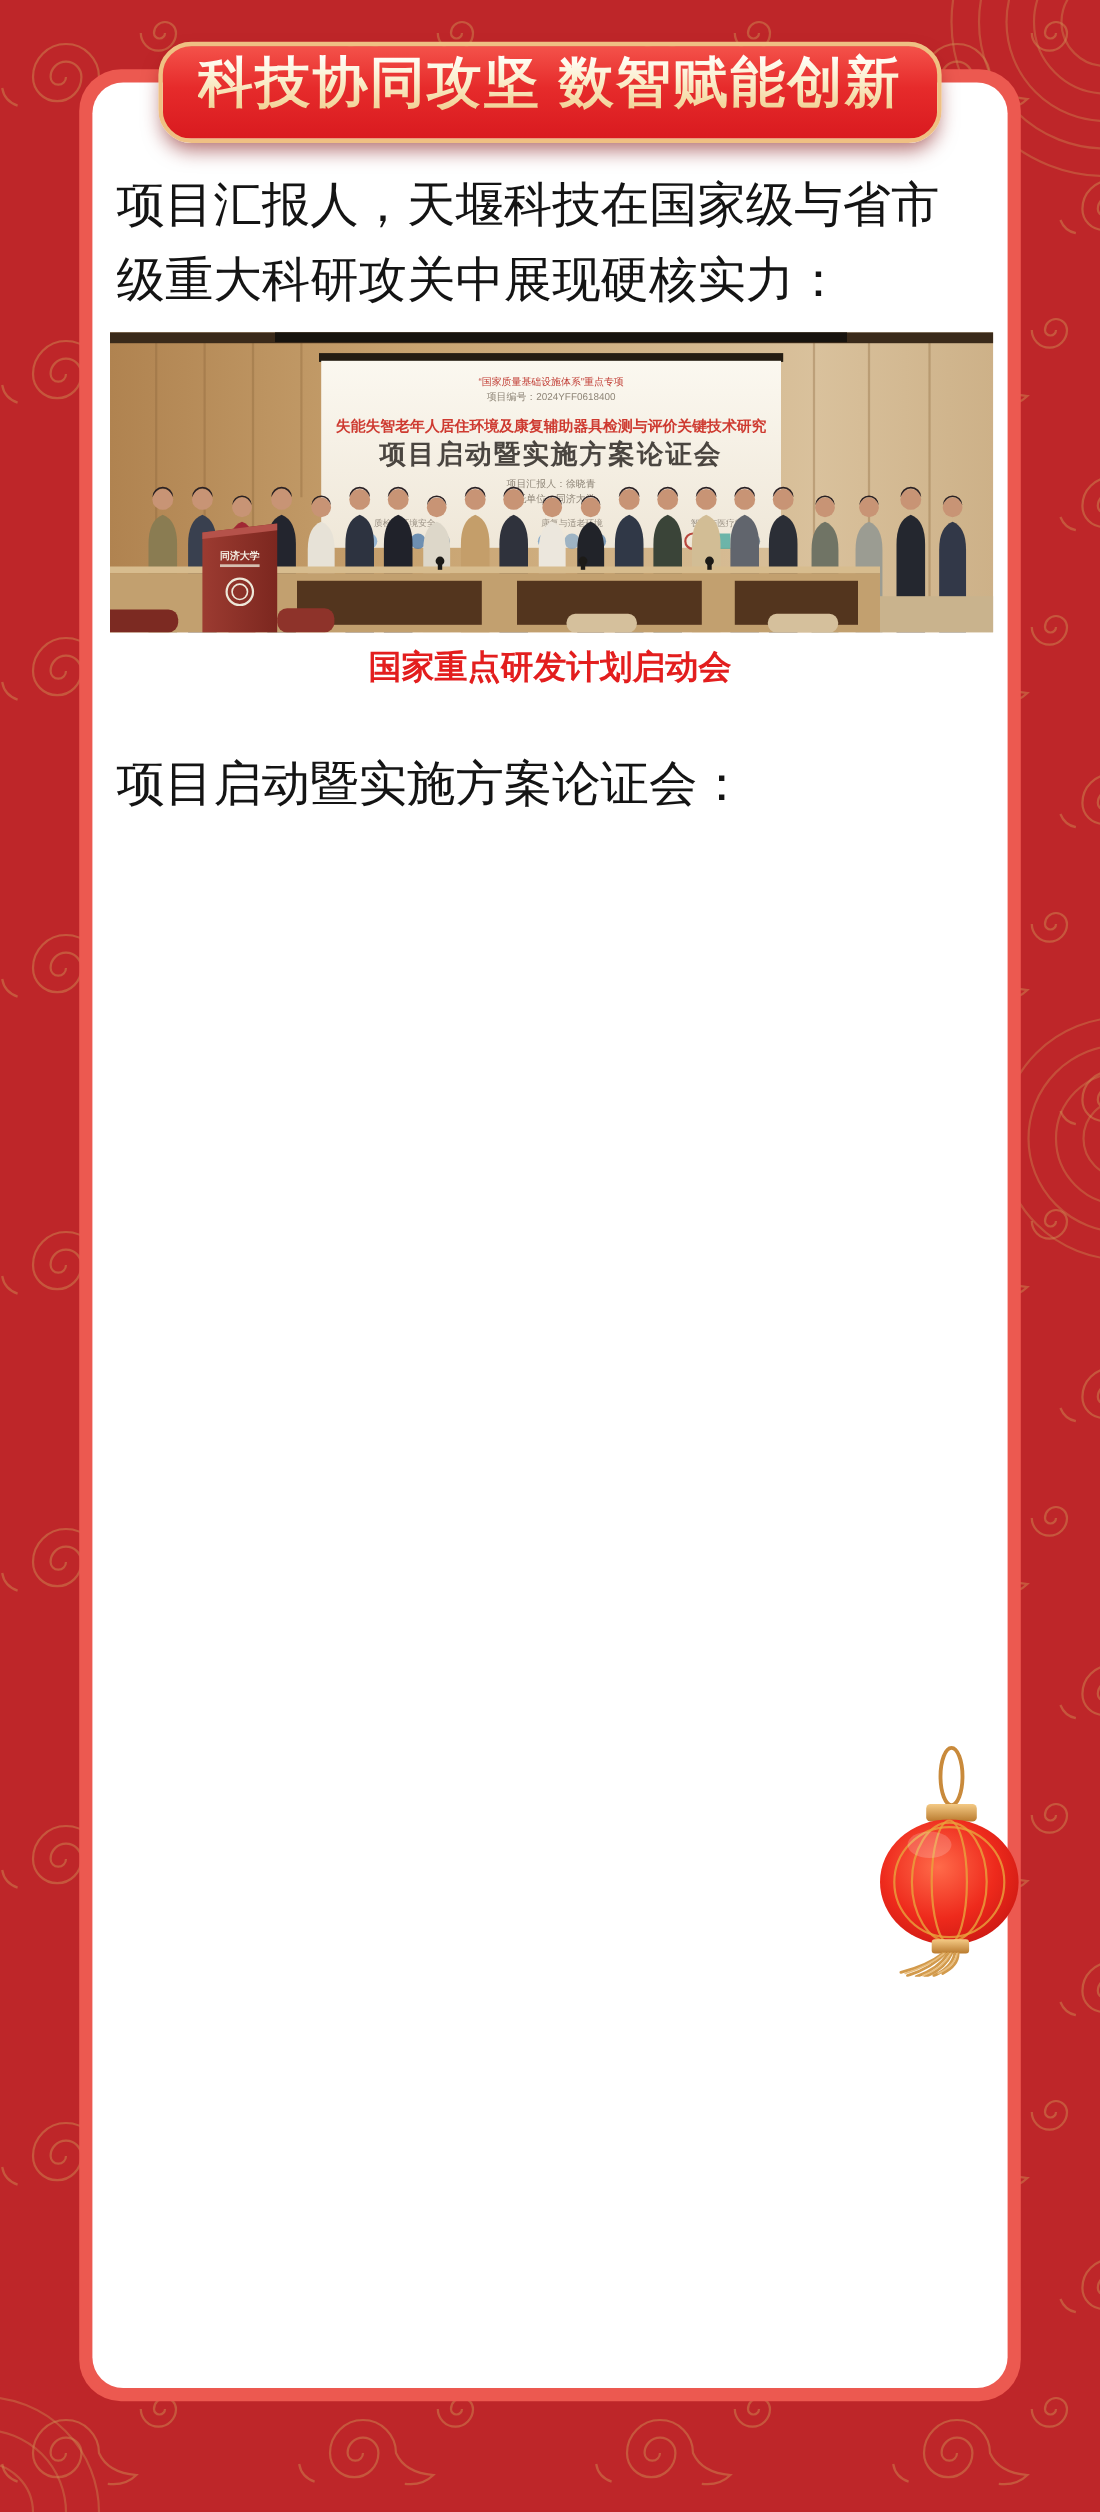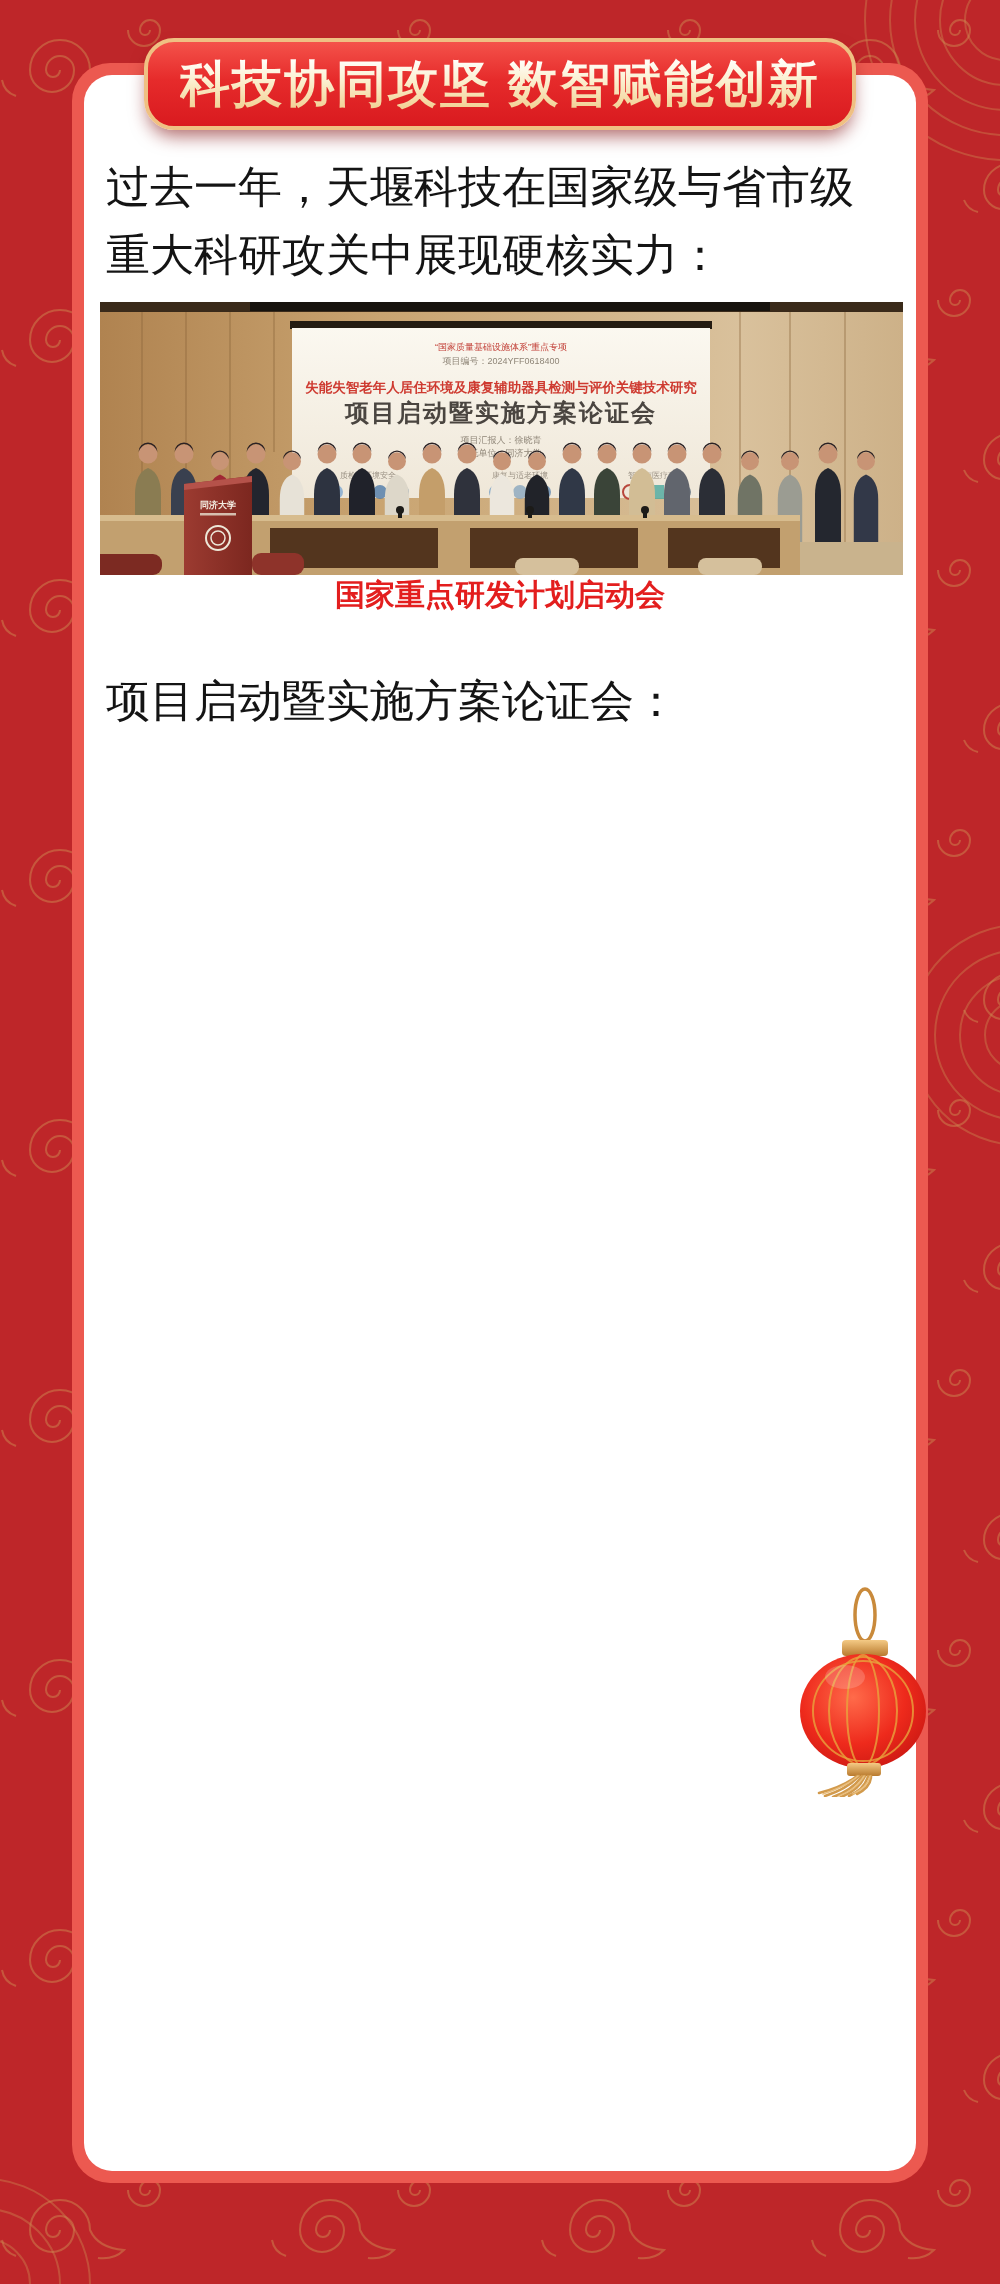--- a/index.html
+++ b/index.html
@@ -10,32 +10,32 @@
   
   .card{position:absolute;left:72px;top:63px;width:856px;height:2120px;
         background:#EC5950;border-radius:38px;padding:0;box-sizing:border-box;}
   .card-inner{position:absolute;left:12px;top:12px;right:12px;bottom:12px;
         background:#FFFFFF;border-radius:28px;overflow:hidden;}
 
   
   .banner{position:absolute;left:144px;top:38px;width:712px;height:92px;
         background:linear-gradient(180deg,#F4524A 0%,#E62B2B 45%,#D91A1F 100%);
         border:4px solid #EFC083;border-radius:30px;box-sizing:border-box;
-        display:flex;align-items:center;justify-content:center;
+        display:flex;align-items:flex-start;justify-content:center;
         box-shadow:0 10px 18px -4px rgba(125,8,10,.6);}
   .banner-text{font-size:50px;font-weight:bold;letter-spacing:2px;
         color:#F6DCA4;
         background:linear-gradient(180deg,#FFFEF8 15%,#FBEFCF 45%,#F1CE8F 90%);
         -webkit-background-clip:text;background-clip:text;
         -webkit-text-fill-color:transparent;white-space:nowrap;}
 
   .content{position:relative;padding:78px 22px 0 22px;}
   .para{margin:0;font-size:44px;line-height:68px;color:#141414;
         text-align:left;letter-spacing:0;}
-  .photo-wrap{position:relative;margin:13px -6px 0 -6px;height:273px;}
+  .photo-wrap{position:relative;margin:13px -6px 12px -6px;height:273px;}
   .photo-wrap svg{display:block;width:803px;height:273px;}
   .caption{text-align:center;font-size:30px;line-height:40px;
         font-weight:bold;color:#E31E1E;}
   .outro{margin-top:52px;}
 
   .lantern{position:absolute;left:795px;top:1585px;width:135px;height:212px;}
   .lantern svg{display:block;width:135px;height:212px;}
 </style>
 </head>
 <body>
@@ -68,21 +68,21 @@
       <circle cx="-15" cy="2284" r="45"></circle>
         <circle cx="-15" cy="2284" r="75"></circle>
       <circle cx="-15" cy="2284" r="105"></circle>
     </g>
   </svg>
 
   <div class="card">
     <div class="card-inner">
       <div class="content">
 
-        <p class="para">过去一年，天堰科技在国家级与省市级重大科研攻关中展现硬核实力：</p>
+        <p class="para">项目汇报人，天堰科技在国家级与省市级重大科研攻关中展现硬核实力：</p>
 
         <div class="photo-wrap">
           <svg viewBox="0 0 803 273" xmlns="http://www.w3.org/2000/svg">
             <defs>
               <linearGradient id="wall" x1="0" y1="0" x2="1" y2="0">
                 <stop offset="0" stop-color="#B08350"></stop>
                 <stop offset="0.35" stop-color="#C9A471"></stop>
                 <stop offset="0.8" stop-color="#D9C19C"></stop>
                 <stop offset="1" stop-color="#CDB188"></stop>
               </linearGradient>

